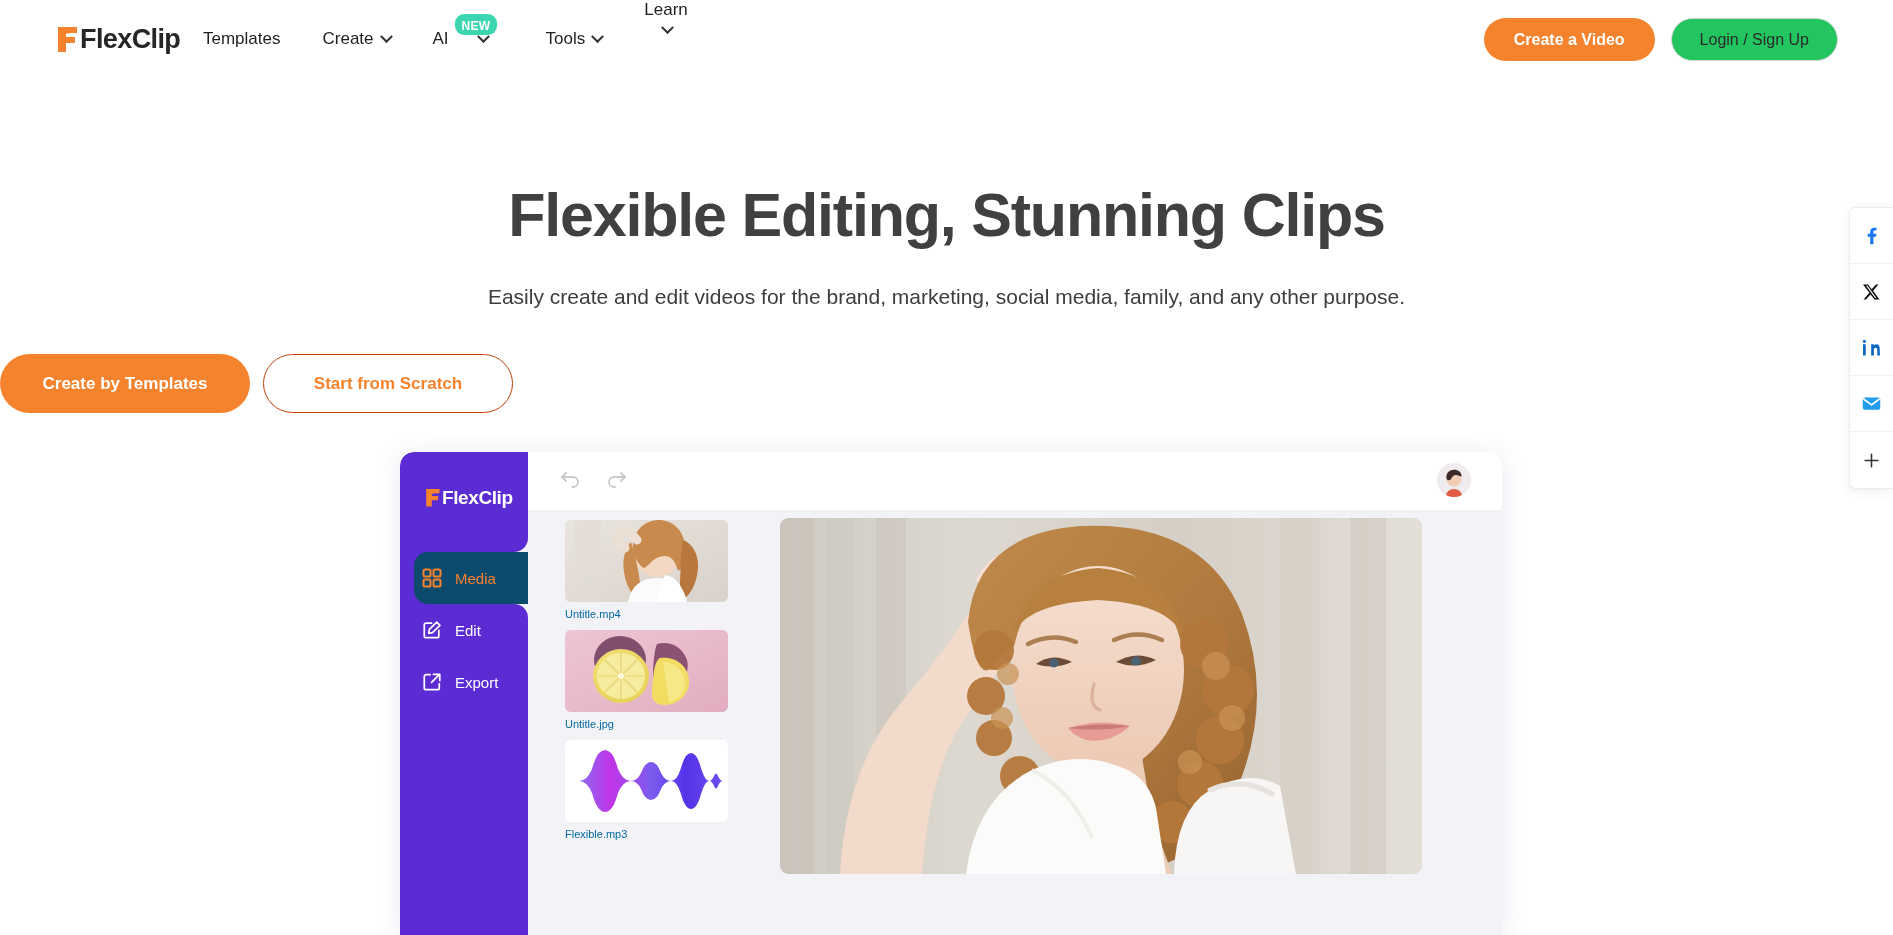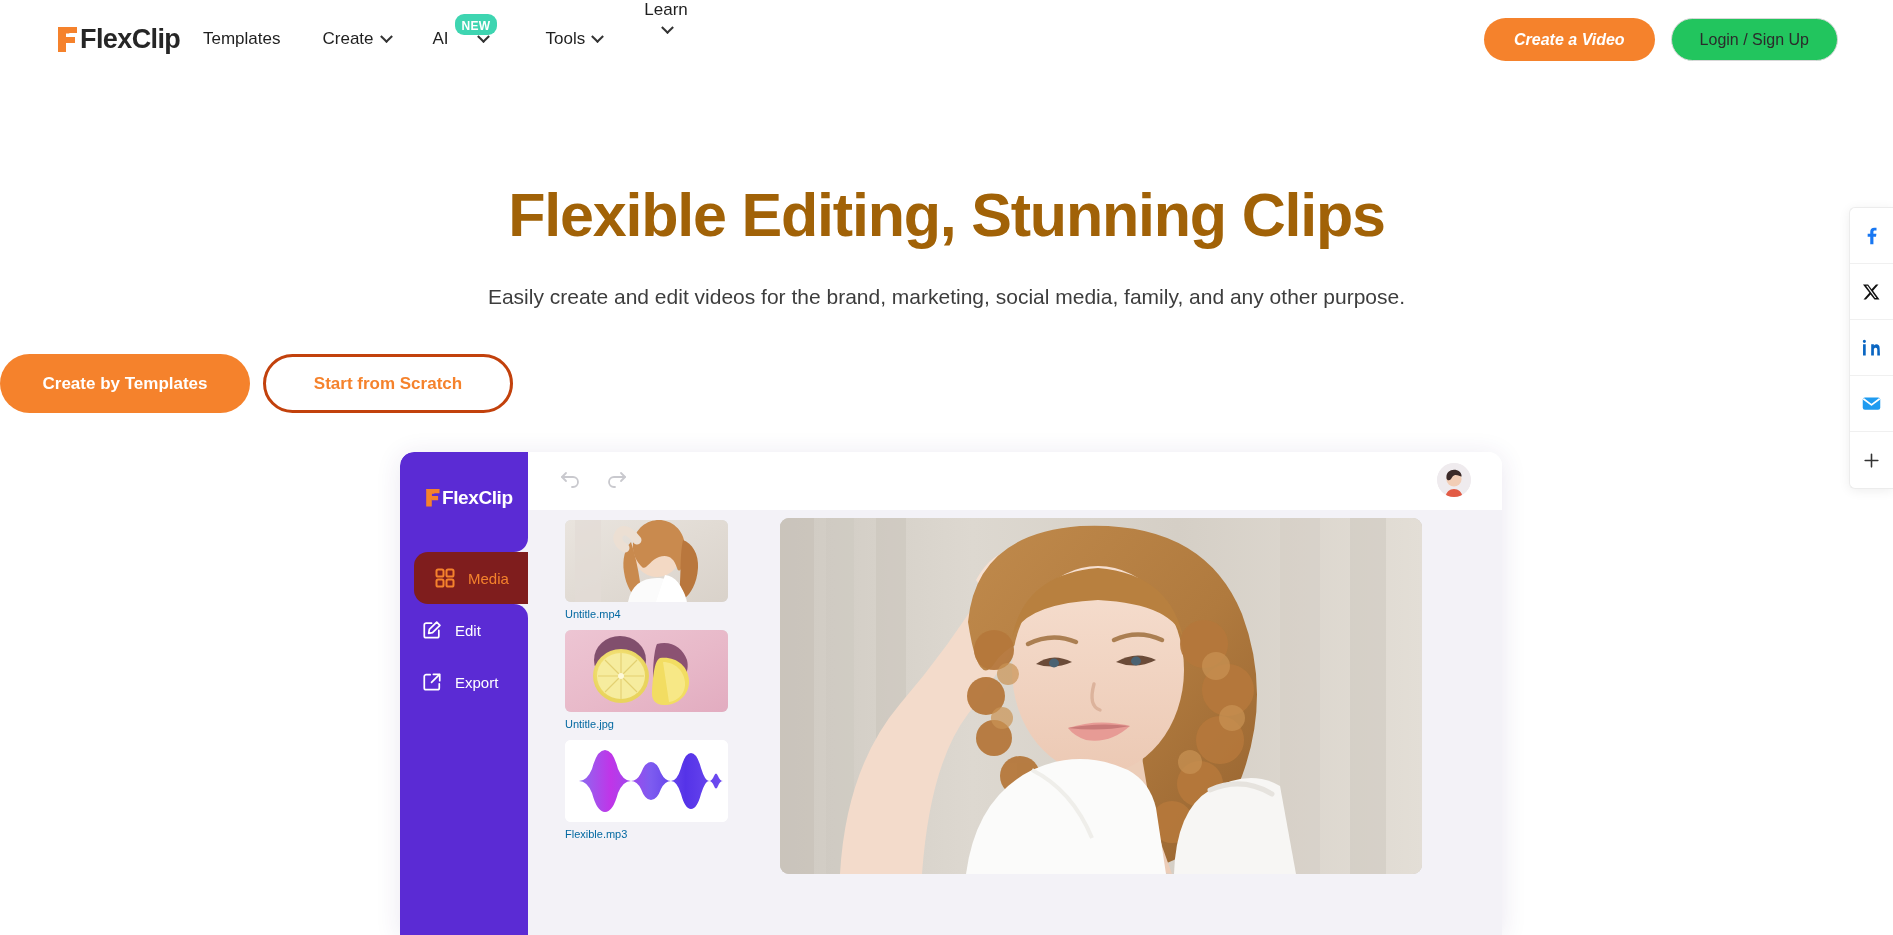--- a/index.html
+++ b/index.html
@@ -56,56 +56,55 @@
   }
 
   .header-actions { position: absolute; right: 55px; top: 18px; display: flex; gap: 16px; align-items: center; }
   .btn-create-video {
     background: #f5822c; color: #ffffff;
     font-size: 16px; font-weight: 600;
     border: none; border-radius: 22px;
     padding: 0 30px; height: 43px;
     cursor: pointer; white-space: nowrap;
     font-family: "Liberation Sans", sans-serif;
-    font-style: italic;
   }
   .btn-login {
     background: #22c55e; color: #2b2b2b;
     font-size: 16px; font-weight: 400;
     border: 1px solid #d8d8d8; border-radius: 22px;
     padding: 0 28px; height: 43px;
     cursor: pointer; white-space: nowrap;
     font-family: "Liberation Sans", sans-serif;
   }
 
   
   .hero { position: absolute; top: 78px; left: 0; width: 1893px; text-align: center; }
   .hero-title {
-    font-size: 61px; font-weight: 700; color: #a16207;
+    font-size: 61px; font-weight: 700; color: #404040;
     letter-spacing: -1.2px; margin-top: 103px; line-height: 1.12;
   }
   .hero-sub {
     font-size: 21px; color: #3d3d3d; margin-top: 36px; font-weight: 400;
   }
   .hero-ctas {
     margin-top: 45px;
     display: flex; gap: 13px;
   }
   .btn-templates {
     background: #f5822c; color: #ffffff;
     font-size: 17px; font-weight: 700;
     border: none; border-radius: 30px;
     width: 250px; height: 59px;
     cursor: pointer;
     font-family: "Liberation Sans", sans-serif;
   }
   .btn-scratch {
     background: #ffffff; color: #f5822c;
     font-size: 17px; font-weight: 700;
-    border: 3px solid #c2410c; border-radius: 30px;
+    border: 1px solid #c2410c; border-radius: 30px;
     width: 250px; height: 59px;
     cursor: pointer;
     font-family: "Liberation Sans", sans-serif;
   }
 
   
   .mockup {
     position: absolute; left: 400px; top: 452px;
     width: 1102px; height: 483px;
     background: #ffffff;
@@ -144,23 +143,23 @@
     letter-spacing: -0.4px; margin-left: 1px; line-height: 1;
   }
   .mock-nav { position: absolute; top: 100px; left: 0; width: 128px; }
   .mock-nav-item {
     position: relative;
     display: flex; align-items: center;
     height: 52px; padding-left: 22px; gap: 13px;
     color: #ffffff; font-size: 15px; cursor: pointer;
   }
   .mock-nav-item.active {
-    background: #7f1d1d; color: #f5822c;
+    background: #0c4a6e; color: #f5822c;
     border-radius: 14px 0 0 14px;
-    margin-left: 14px; padding-left: 21px;
+    margin-left: 14px; padding-left: 8px;
     width: 114px;
   }
   
   .notch {
     position: absolute; right: 0; width: 14px; height: 14px;
     background: #f3f2f7; z-index: -1;
   }
   .notch.top { top: -14px; }
   .notch.bot { bottom: -14px; }
   .notch::after {

